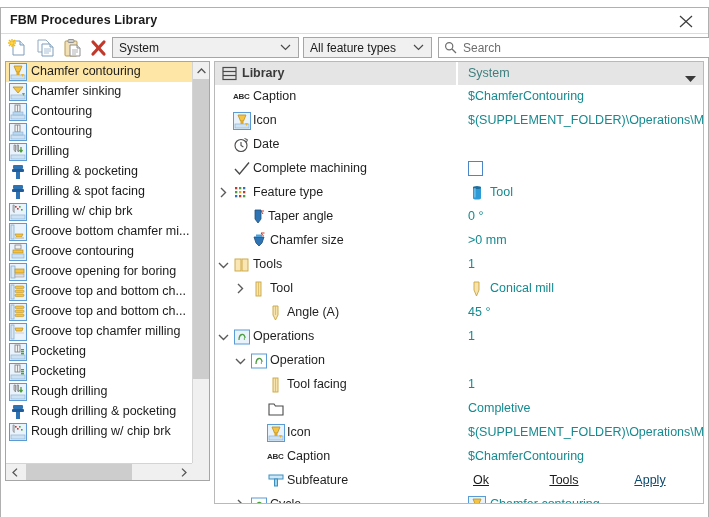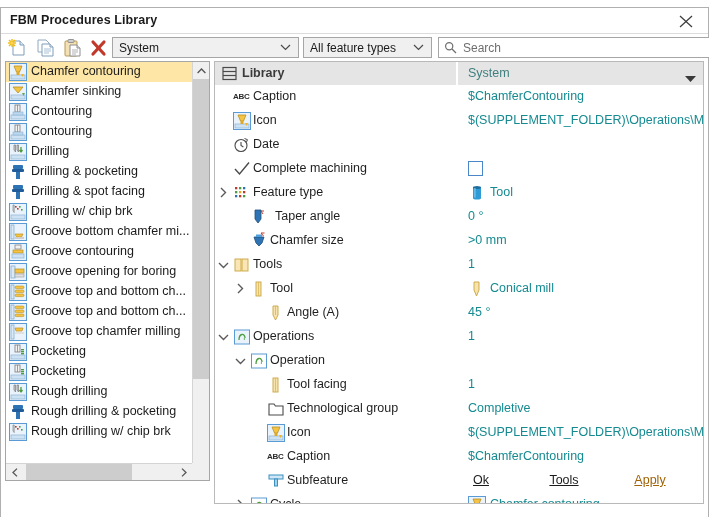--- a/index.html
+++ b/index.html
@@ -187,21 +187,21 @@
   }
 
   
   .btnrow {
     position: absolute; left: 0; bottom: 6px; width: 488px; height: 24px;
   }
   .dbtn {
     position: absolute; top: 0; height: 22px;
     font-size: 12.5px; color: #1b1b1b; cursor: default; text-align: center;
   }
-  .dbtn.disabled { color: #a16207; }
+  .dbtn.disabled { color: #0c4a6e; }
   .ul { text-decoration: underline; }
 
   
   .abc {
     font-family: "Liberation Sans", sans-serif;
     font-size: 8px; font-weight: bold; color: #2b2b2b;
     letter-spacing: -0.3px;
   }
 </style>
 </head>
@@ -638,21 +638,21 @@
               </svg></span>
             <span class="vtxt ind">Tool</span>
           </div>
         </div>
         <div class="trow">
           <div class="tw">
             <span class="nico" style="left:35px"><svg width="18" height="18" viewBox="0 0 18 18">
                 <path d="M5 2 h6 v9 l-3 4 l-3 -4 z" fill="#2e74b5" stroke="#1f4e79" stroke-width="0.8"></path>
                 <path d="M11 3 l3 0 M11 3 l2 3" stroke="#c0392b" stroke-width="1" fill="none"></path>
               </svg></span>
-            <span class="nlabel" style="left:60px">Taper angle</span>
+            <span class="nlabel" style="left:53px">Taper angle</span>
           </div>
           <div class="vwrap">
             <span class="vtxt noind">0 °</span>
           </div>
         </div>
         <div class="trow">
           <div class="tw">
             <span class="nico" style="left:35px"><svg width="18" height="18" viewBox="0 0 18 18">
                 <path d="M4 5 h10 l-2 6 l-3 3 l-3 -3 z" fill="#2e74b5" stroke="#1f4e79" stroke-width="0.8"></path>
                 <rect x="6" y="2.5" width="6" height="2.5" fill="#4f9fd8"></rect>
@@ -751,21 +751,20 @@
           </div>
           <div class="vwrap">
             <span class="vtxt noind">1</span>
           </div>
         </div>
         <div class="trow">
           <div class="tw">
             <span class="nico" style="left:52px"><svg width="18" height="18" viewBox="0 0 18 18">
                 <path d="M2 4 h5 l1.4 2 h7.6 v9 h-14 z" fill="#ffffff" stroke="#4a4a4a" stroke-width="1.1"></path>
               </svg></span>
-            <span class="nlabel" style="left:72px">Technological group</span>
           </div>
           <div class="vwrap">
             <span class="vtxt noind">Completive</span>
           </div>
         </div>
         <div class="trow">
           <div class="tw">
             <span class="nico" style="left:52px"><svg width="18" height="18" viewBox="0 0 18 18">
                 <rect x="0.5" y="0.5" width="17" height="17" fill="#eaf3fb" stroke="#5b9bd5" stroke-width="1"></rect>
                 <rect x="2" y="12" width="14" height="4" fill="#cfe2f3" stroke="#8ab4d8" stroke-width="0.7"></rect>

